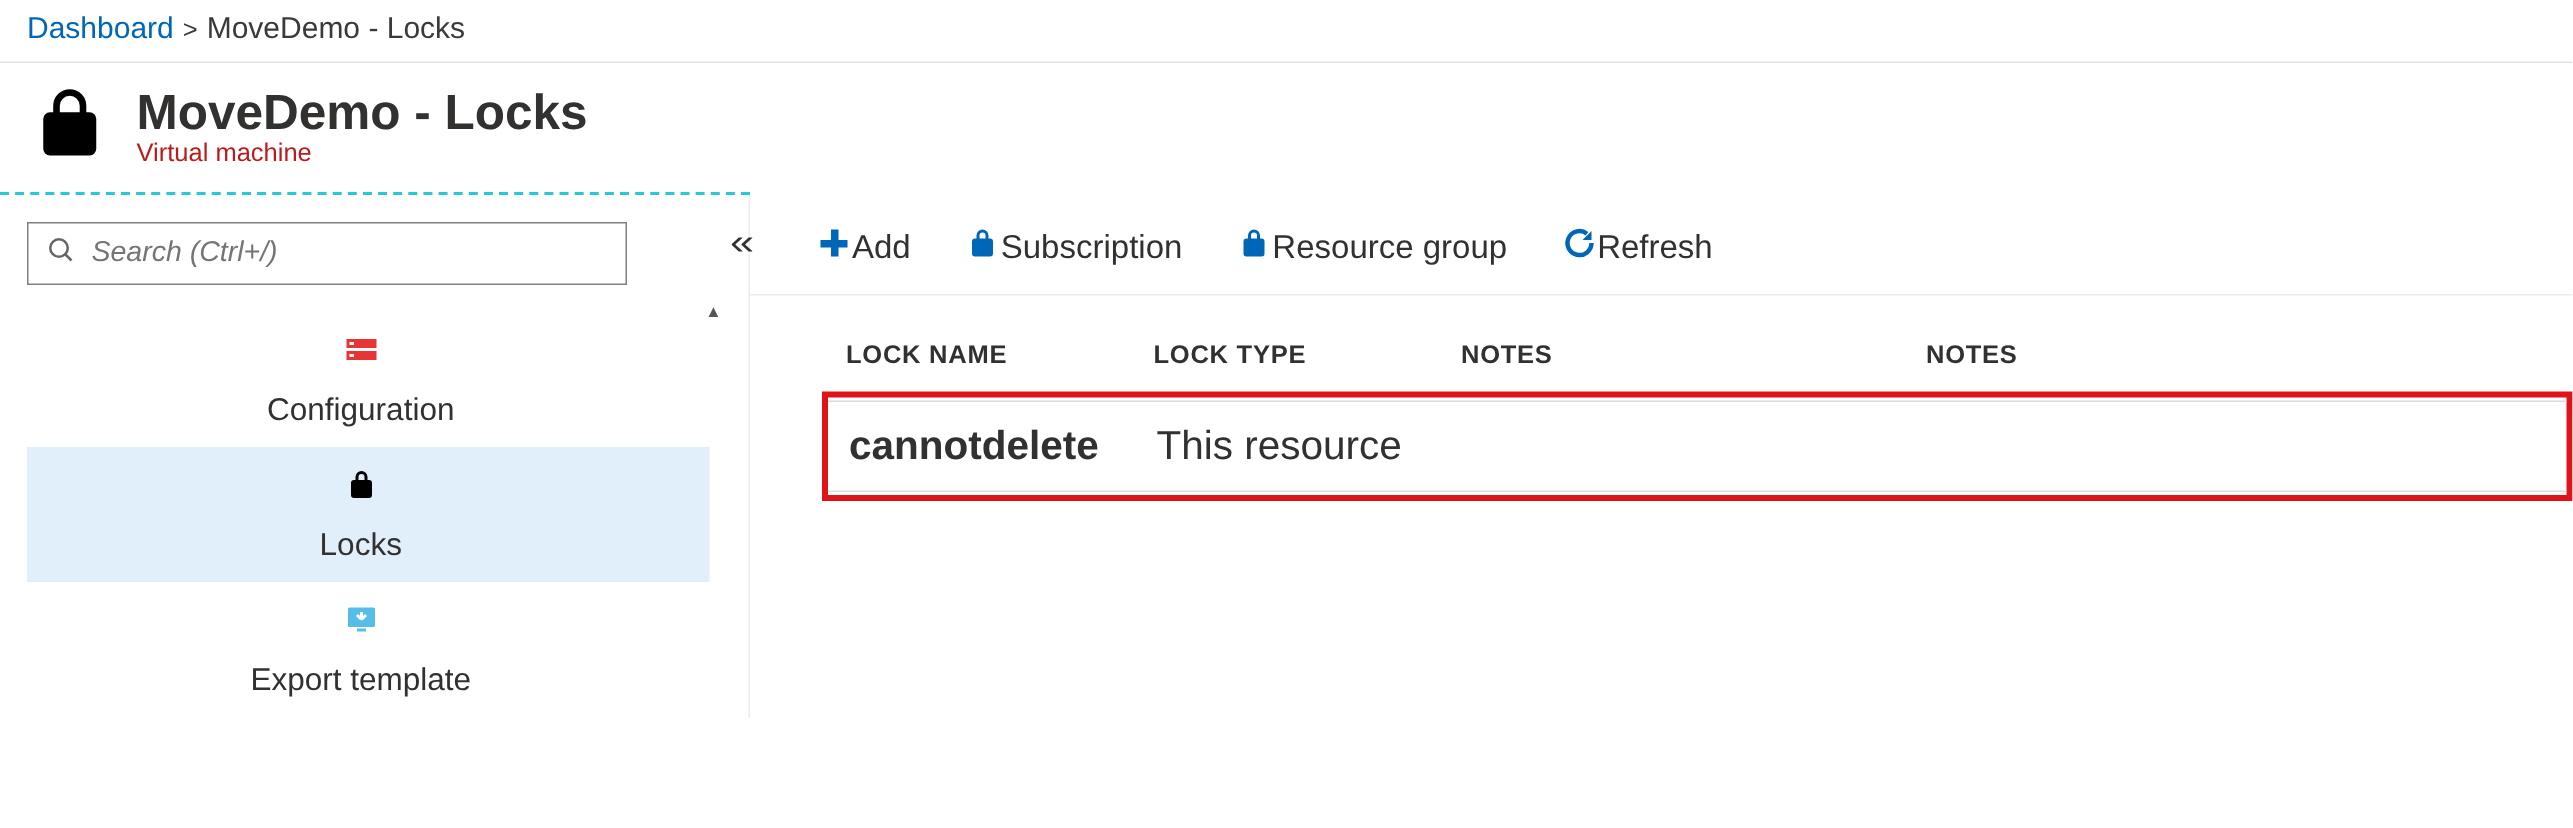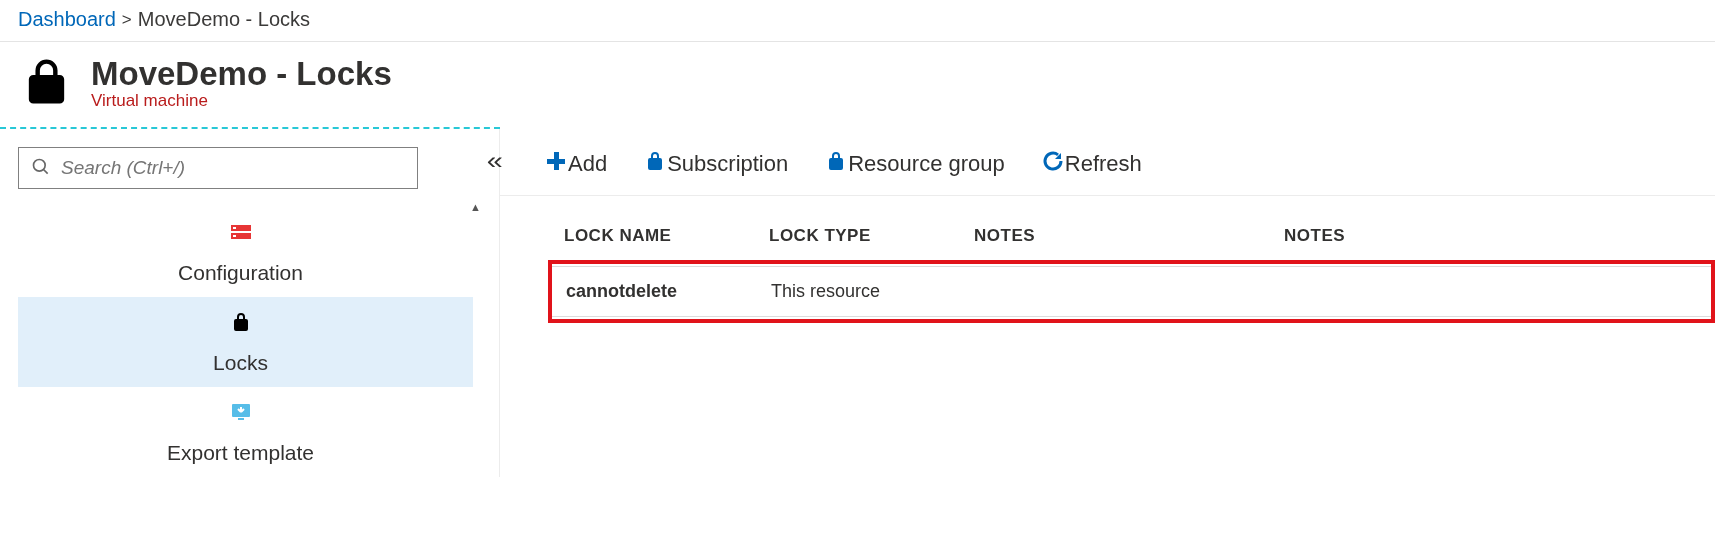--- a/index.html
+++ b/index.html
@@ -136,21 +136,21 @@
 
   .row-highlight {
     border: 4px solid #e1131a;
     padding: 2px 0;
   }
   .row-inner-top, .row-inner-bot { border-top: 1px solid #dcdcdc; }
   .data-row {
     display: flex;
     align-items: center;
     padding: 14px 0 14px 14px;
-    font-size: 18px;
+    font-size: 27px;
   }
   .data-row .col-name { font-weight: 600; }
 </style>
 </head>
 <body>
 
 <div class="breadcrumb">
   <span class="breadcrumb-link">Dashboard</span>
   <span class="breadcrumb-sep">&gt;</span>
   <span class="breadcrumb-current">MoveDemo - Locks</span>

